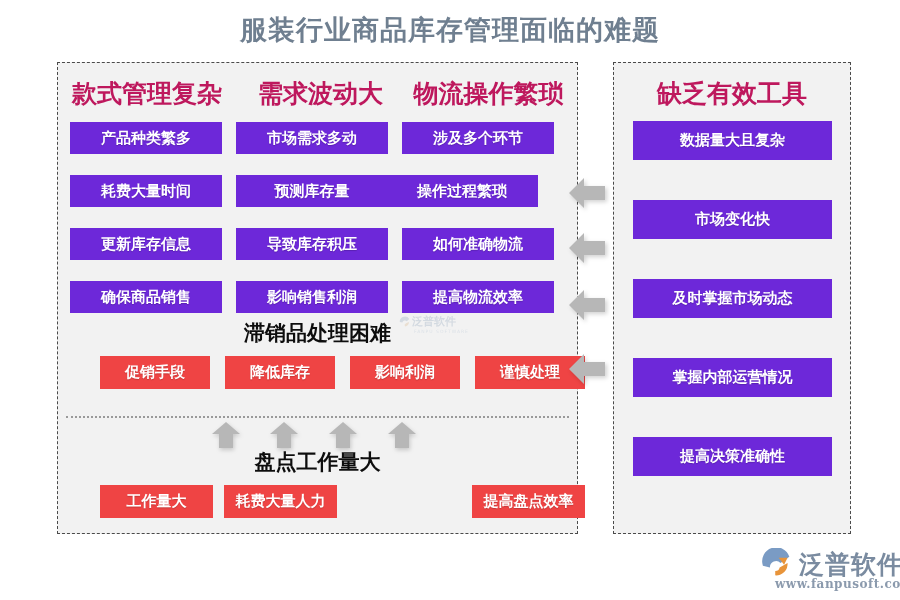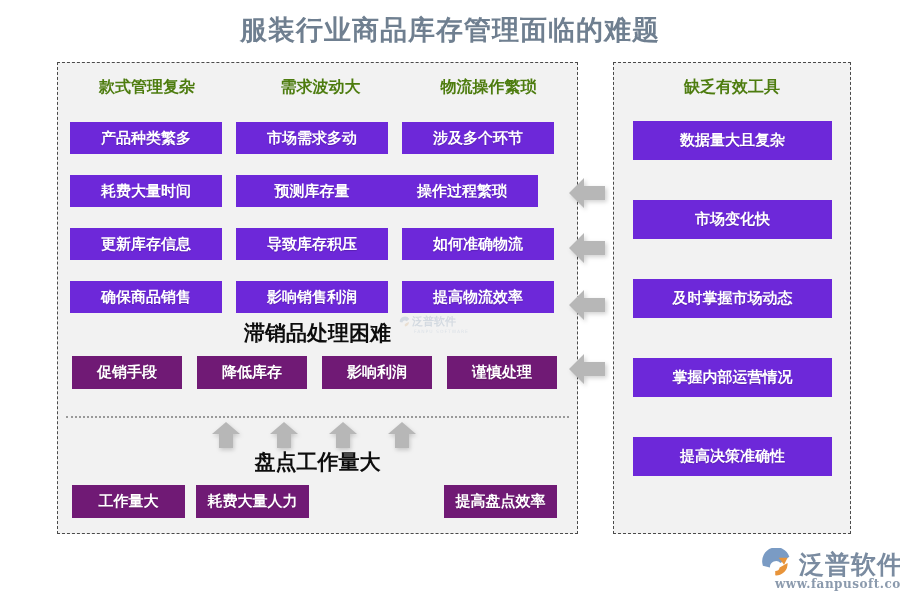--- a/index.html
+++ b/index.html
@@ -53,42 +53,42 @@
     top: 62px;
     width: 238px;
     height: 472px;
   }
 
   
   .col-head {
     position: absolute;
     top: 14px;
     font-family: "DejaVu Sans", "Liberation Sans", sans-serif;
-    font-size: 16px;
-    font-weight: bold;
-    color: #4d7c0f;
+    font-size: 25px;
+    font-weight: bold;
+    color: #be185d;
     text-align: center;
     white-space: nowrap;
   }
 
   
   .box {
     position: absolute;
     color: #ffffff;
     font-size: 15px;
     font-weight: bold;
     display: flex;
     align-items: center;
     justify-content: center;
     box-sizing: border-box;
     white-space: nowrap;
     text-shadow: 0 1px 1px rgba(0,0,0,0.18);
   }
   .box.blue { background: #6d28d9; }
-  .box.orange { background: #701a75; }
+  .box.orange { background: #ef4444; margin-left: 28px; }
 
   
   .section-title {
     position: absolute;
     font-family: "DejaVu Sans", "Liberation Sans", sans-serif;
     font-size: 21px;
     font-weight: bold;
     color: #0d0d0d;
     text-align: center;
     white-space: nowrap;

